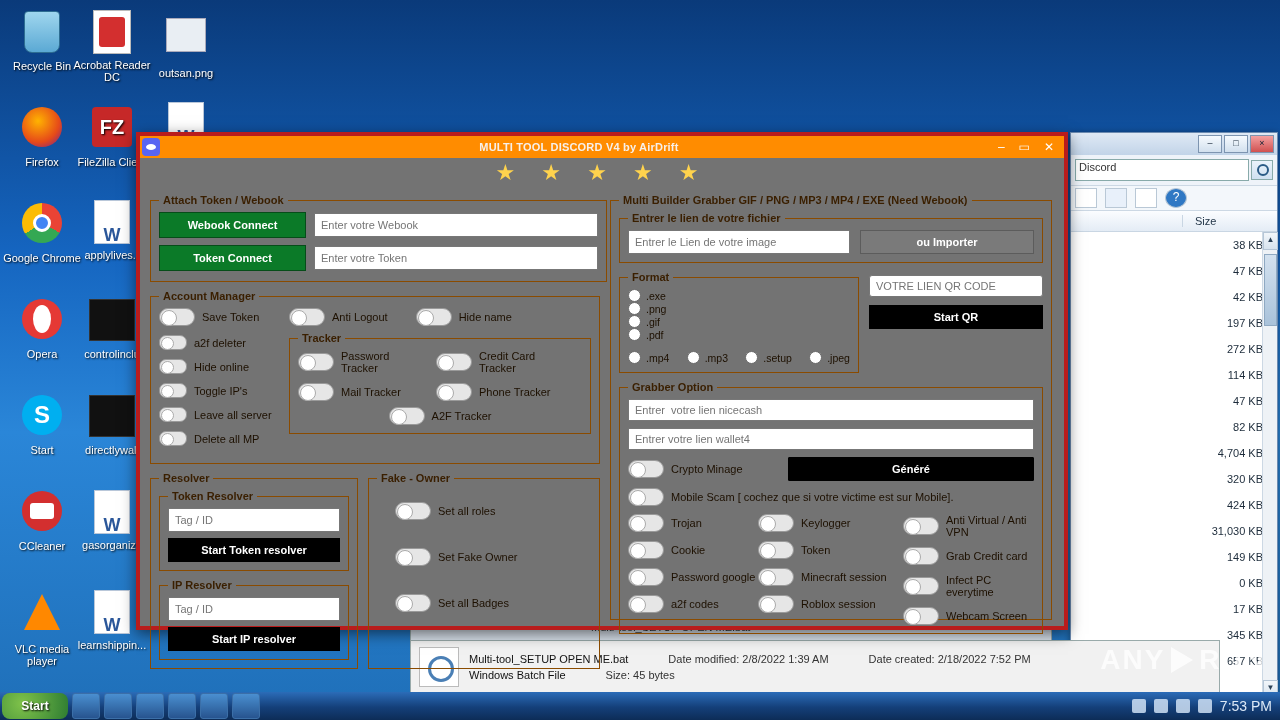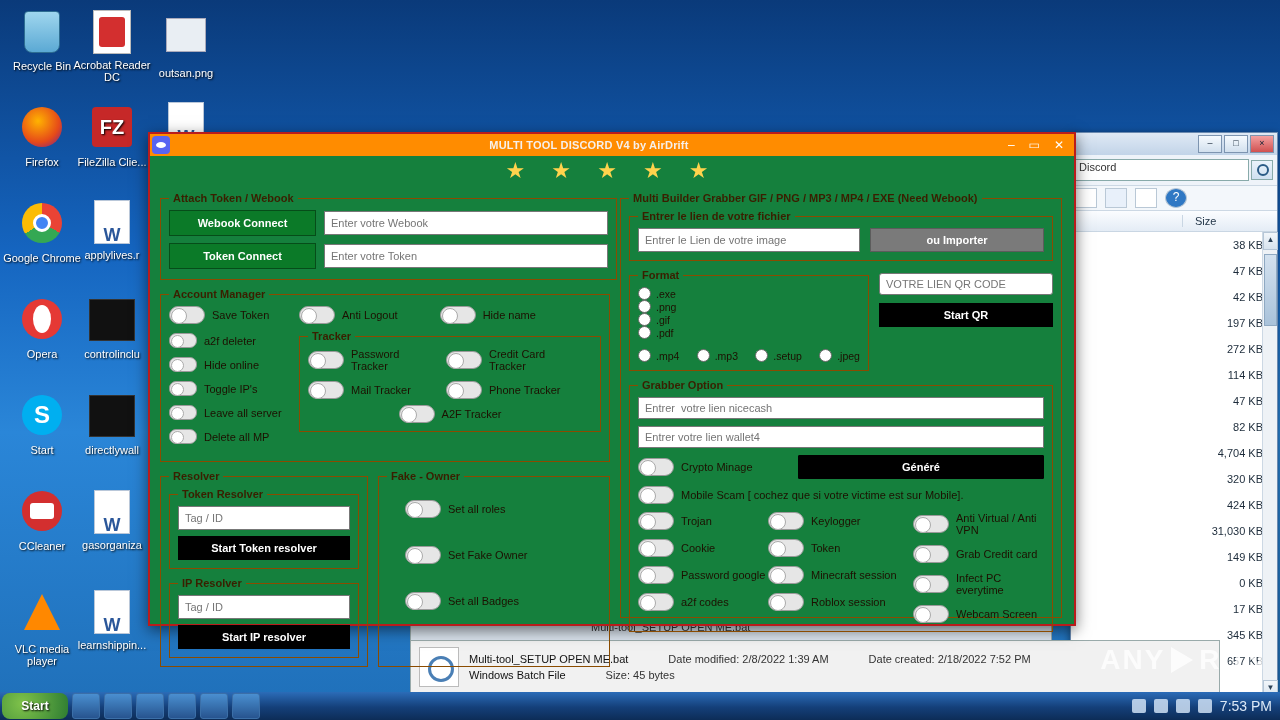--- a/index.html
+++ b/index.html
@@ -67,21 +67,21 @@
   #filebar{position:absolute;left:410px;top:640px;width:792px;height:52px;background:#f1f1f1;border:1px solid #9aa;display:flex;align-items:center;padding:0 8px;gap:10px;}
   #filebar .ficon{width:38px;height:38px;background:#fff;border:1px solid #bbb;position:relative;}
   #filebar .ficon:after{content:"";position:absolute;left:8px;top:8px;width:20px;height:20px;border:3px solid #4a7fb5;border-radius:50%;}
   #filebar .finfo{font-size:11px;color:#111;line-height:16px;}
   #filebar .frow{display:flex;gap:40px;}
   #filebar .dim{color:#333;}
   #tabstrip{position:absolute;left:410px;top:616px;width:640px;height:24px;background:#d9e2ec;border:1px solid #9aa;}
   #tabstrip .tt{font-size:11px;color:#333;padding:4px 0 0 180px;}
 
   
-  #app{position:absolute;left:148px;top:132px;width:924px;height:490px;background:#15803d;border:2px solid #b91c1c;box-shadow:0 4px 14px rgba(0,0,0,.55);}
+  #app{position:absolute;left:136px;top:132px;width:924px;height:490px;background:#737373;border:4px solid #b91c1c;box-shadow:0 4px 14px rgba(0,0,0,.55);}
   #app .titlebar{height:22px;background:#ff8c00;display:flex;align-items:center;position:relative;}
   #app .titlebar .tbicon{width:18px;height:18px;margin-left:2px;background:#5865f2;border-radius:4px;position:relative;}
   #app .titlebar .tbicon:after{content:"";position:absolute;left:4px;top:6px;width:10px;height:6px;background:#fff;border-radius:50%;}
   #app .titlebar .ttl{flex:1;text-align:center;font-size:11px;font-weight:bold;color:#f7f0ea;letter-spacing:.2px;}
   #app .titlebar .wbtns{display:flex;gap:14px;padding-right:10px;color:#fff;font-size:12px;}
   .wbtn{cursor:default;}
   #stars{text-align:center;margin-top:2px;height:26px;color:#ffd34d;font-size:22px;letter-spacing:10px;}
 
   fieldset{border:1px solid #8a4b00;margin:0;padding:6px 8px 8px 8px;}
   legend{font-size:11px;color:#3a1f00;font-weight:bold;padding:0 4px;}
@@ -391,21 +391,21 @@
           <div class="opt">
               <span class="tg"></span>
               <span>Leave all server</span>
             </div>
           <div class="opt">
               <span class="tg"></span>
               <span>Delete all MP</span>
             </div>
         </div>
         <div style="flex:1">
-          <div style="display:flex;gap:42px;margin-bottom:6px;align-items:flex-end;">
+          <div style="display:flex;gap:28px;margin-bottom:6px;align-items:flex-end;">
             <div class="opt" style="margin-bottom:0">
                 <span class="tg tgbig"></span>
                 <span>Anti Logout</span>
               </div>
             <div class="opt" style="margin-bottom:0">
                 <span class="tg tgbig"></span>
                 <span>Hide name</span>
               </div>
           </div>
           <fieldset>

